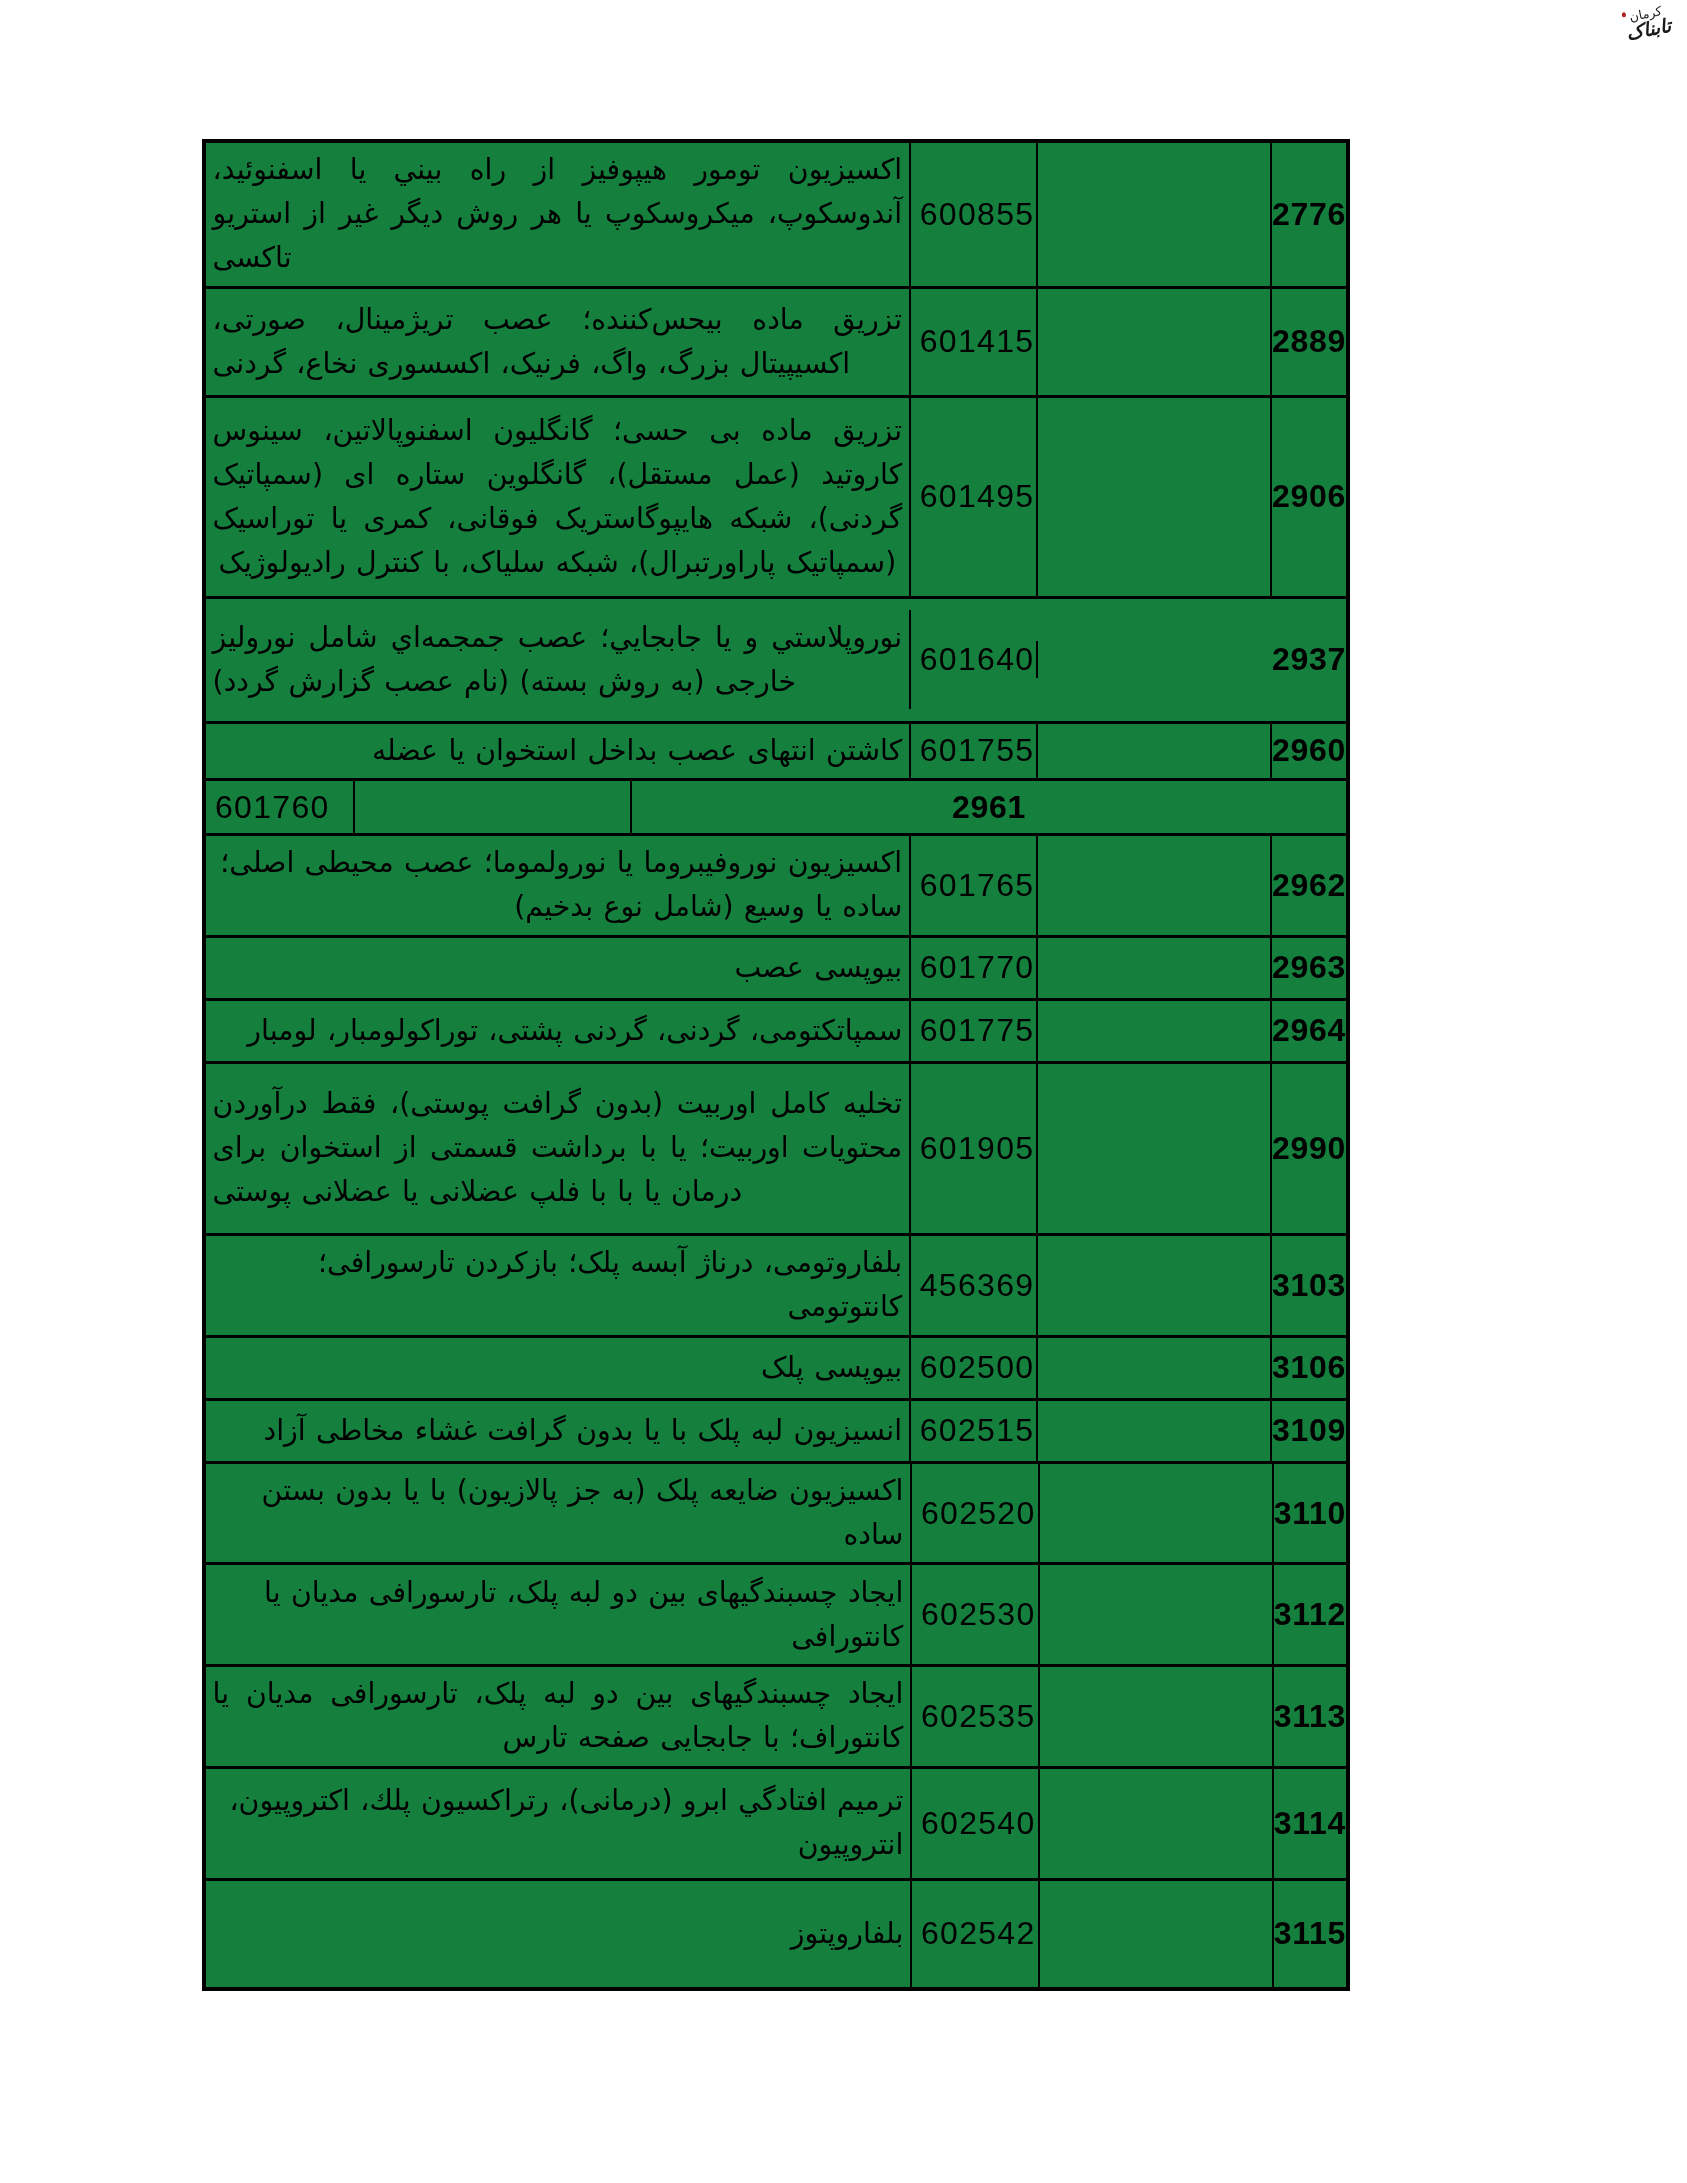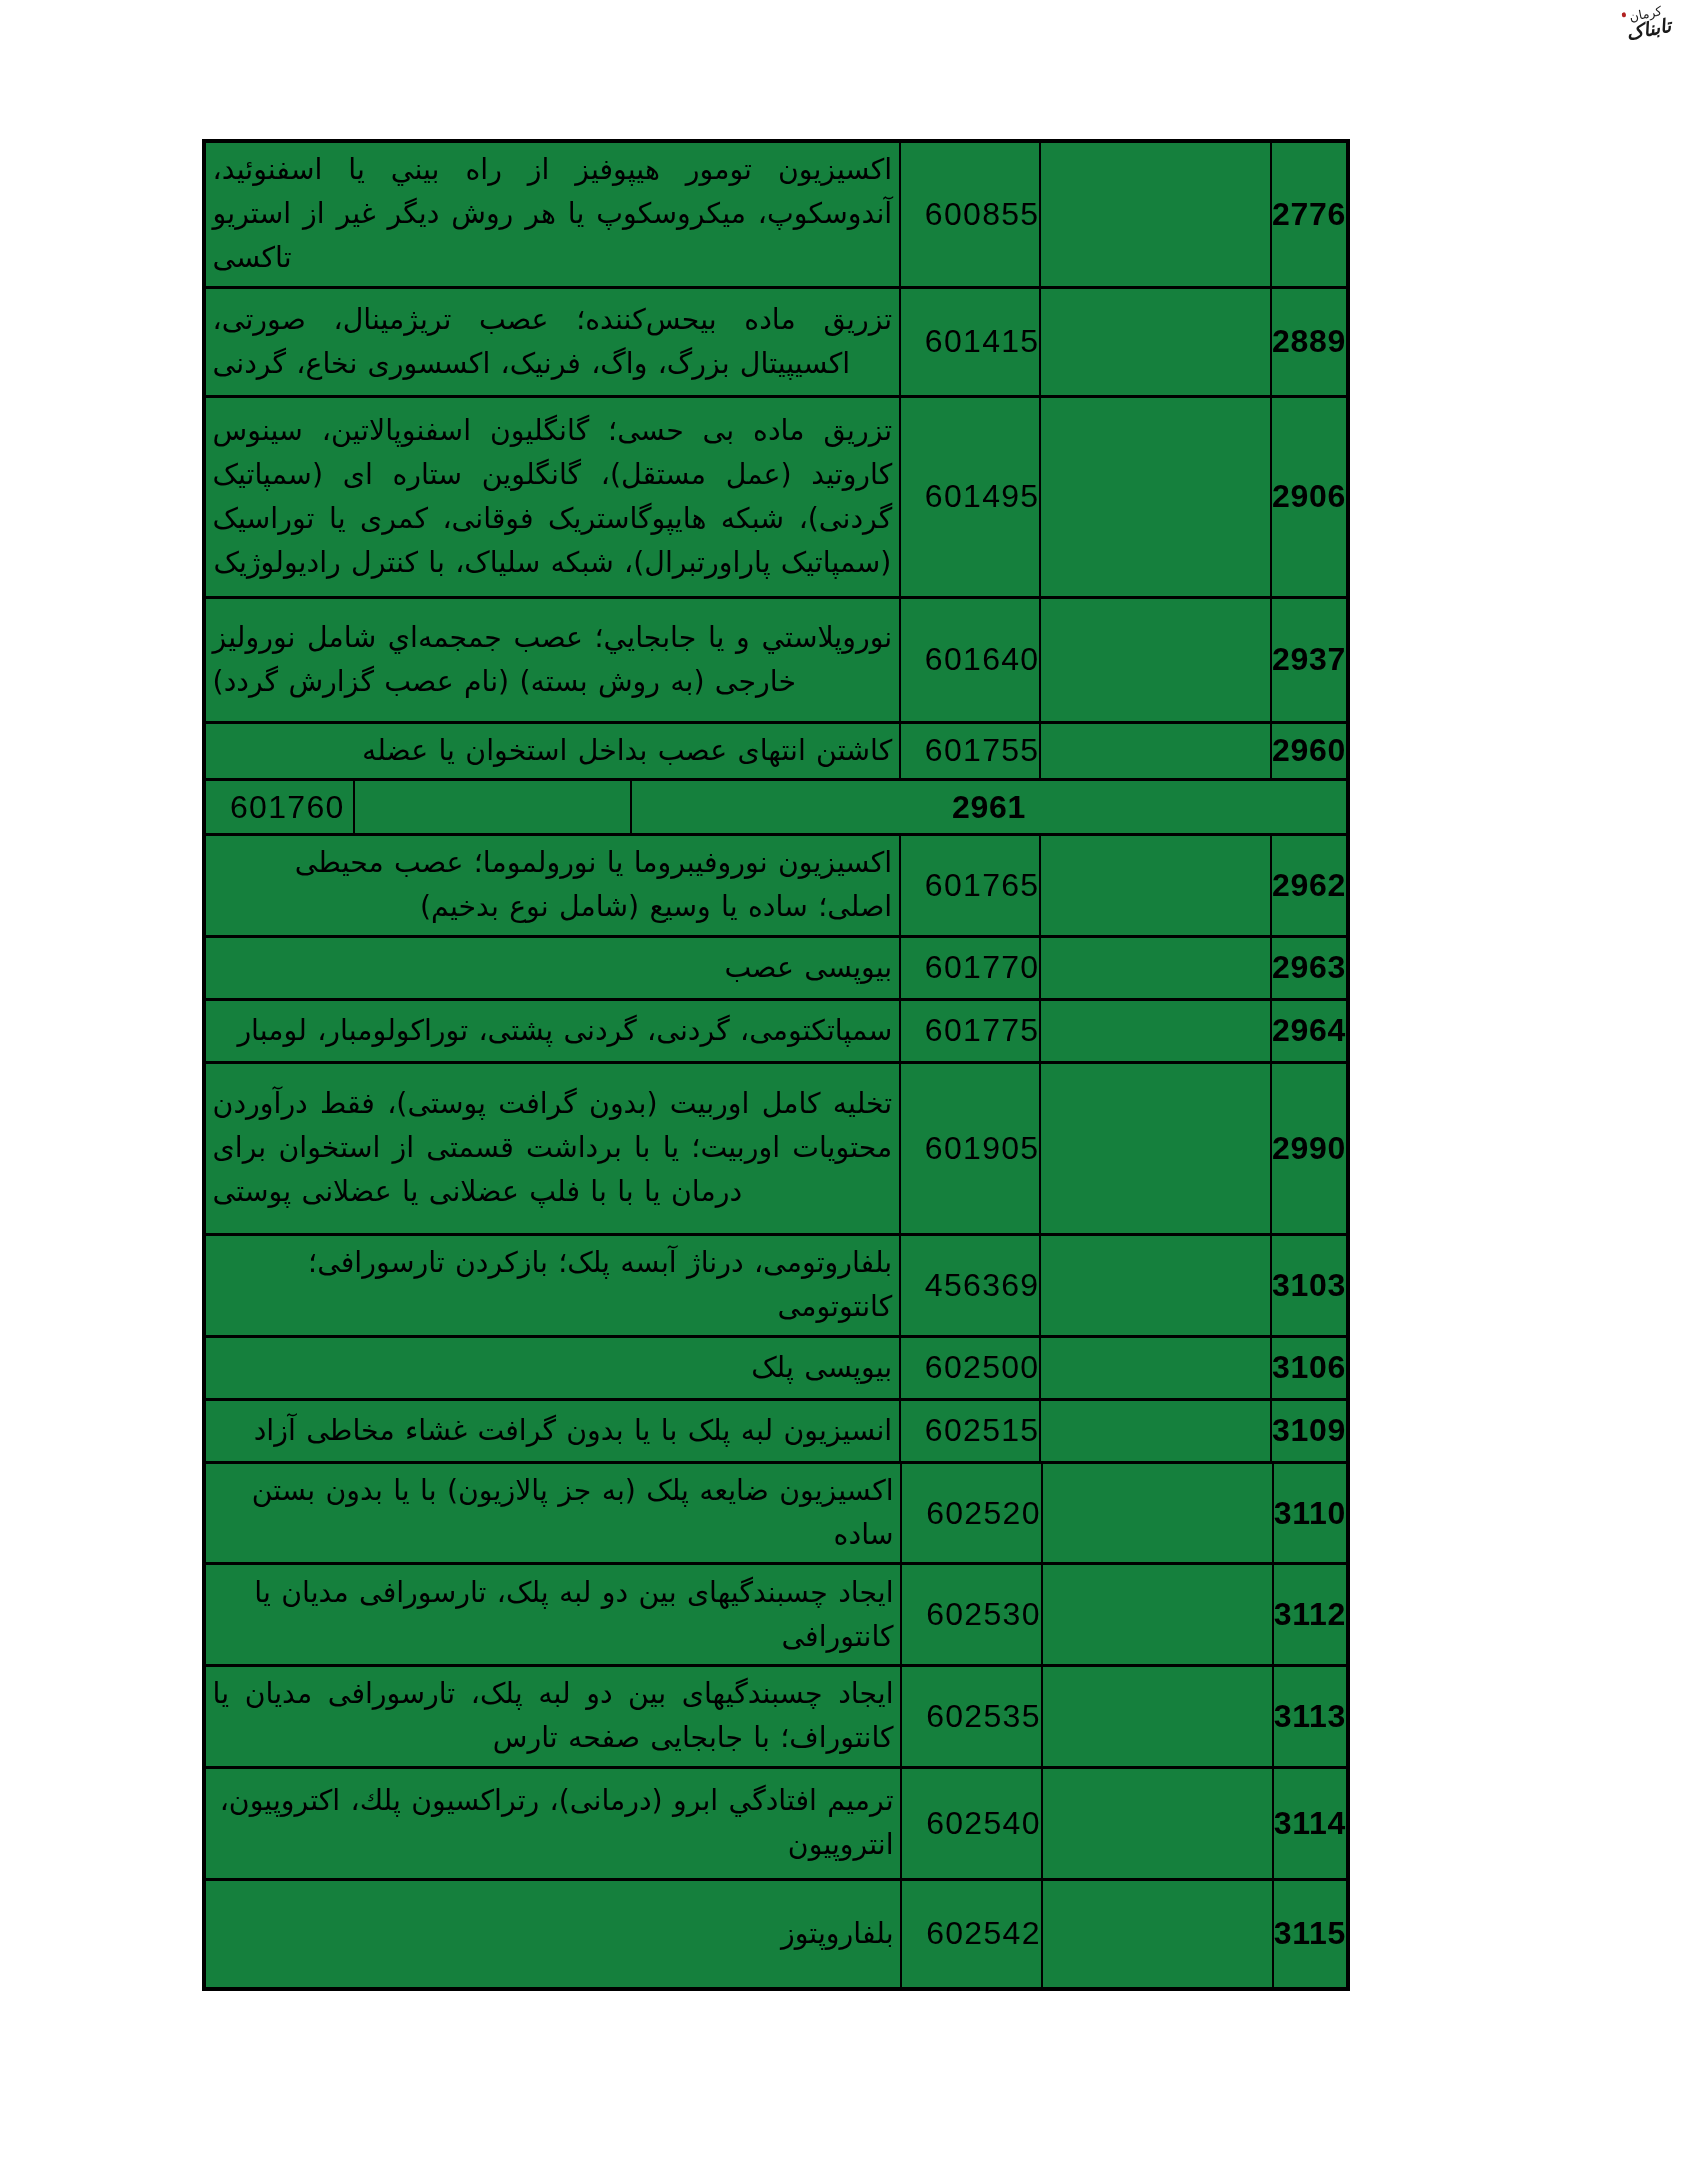--- a/index.html
+++ b/index.html
@@ -54,21 +54,21 @@
     align-items:stretch;
     border-top:3.3px solid #000;
     min-height:60px;
   }
   .row:first-child{border-top:none;}
 
   
   .row:nth-child(1){min-height:126px;}
   .row:nth-child(2){min-height:106px;}
   .row:nth-child(3){min-height:198px;}
-  .row:nth-child(4){min-height:122px;}
+  .row:nth-child(4){min-height:122px;align-items:center;}
   .row:nth-child(5){min-height:53px;}
   .row:nth-child(6){min-height:52px;}
   .row:nth-child(7){min-height:98px;}
   .row:nth-child(10){min-height:169px;}
   .row:nth-child(11){min-height:99px;}
   .row:nth-child(17){min-height:109px;}
   .row:nth-child(18){min-height:106px;}
 
   .cell{box-sizing:border-box;}
 
@@ -93,21 +93,21 @@
   .desc-text.last-right{text-align:right;text-align-last:right;}
 
   .code-cell{
     width:149px;
     border-right:2px solid #000;
     display:flex;
     align-items:center;
     font-family:"Liberation Sans","DejaVu Sans",sans-serif;
     font-size:32px;
     letter-spacing:1.3px;
-    padding-left:24px;
+    padding-left:9px;
   }
   .empty-cell{
     width:277px;
     border-right:2px solid #000;
   }
   .num-cell{
     flex:1;
     display:flex;
     align-items:center;
     justify-content:center;

